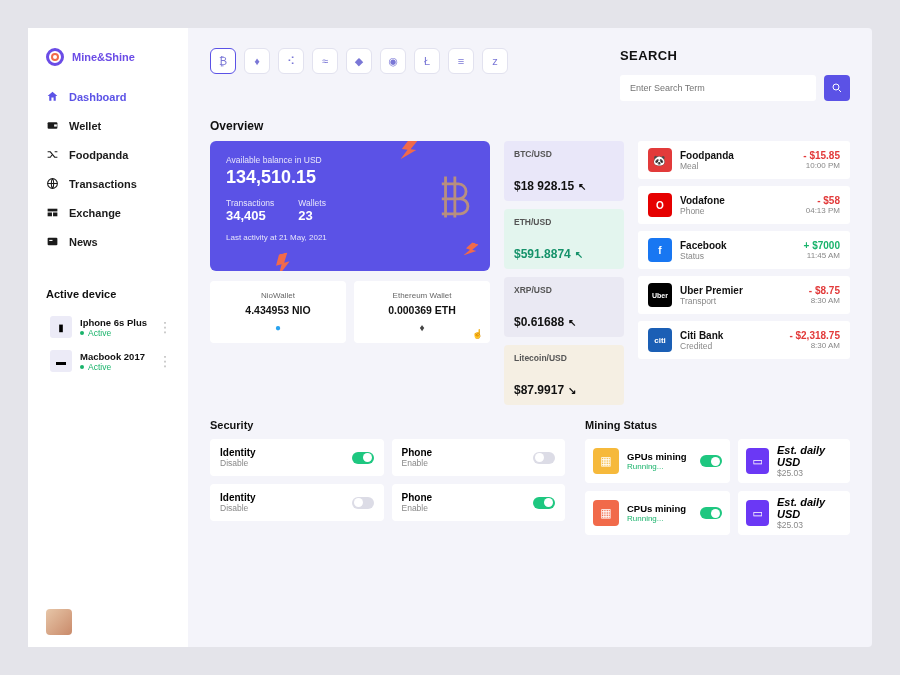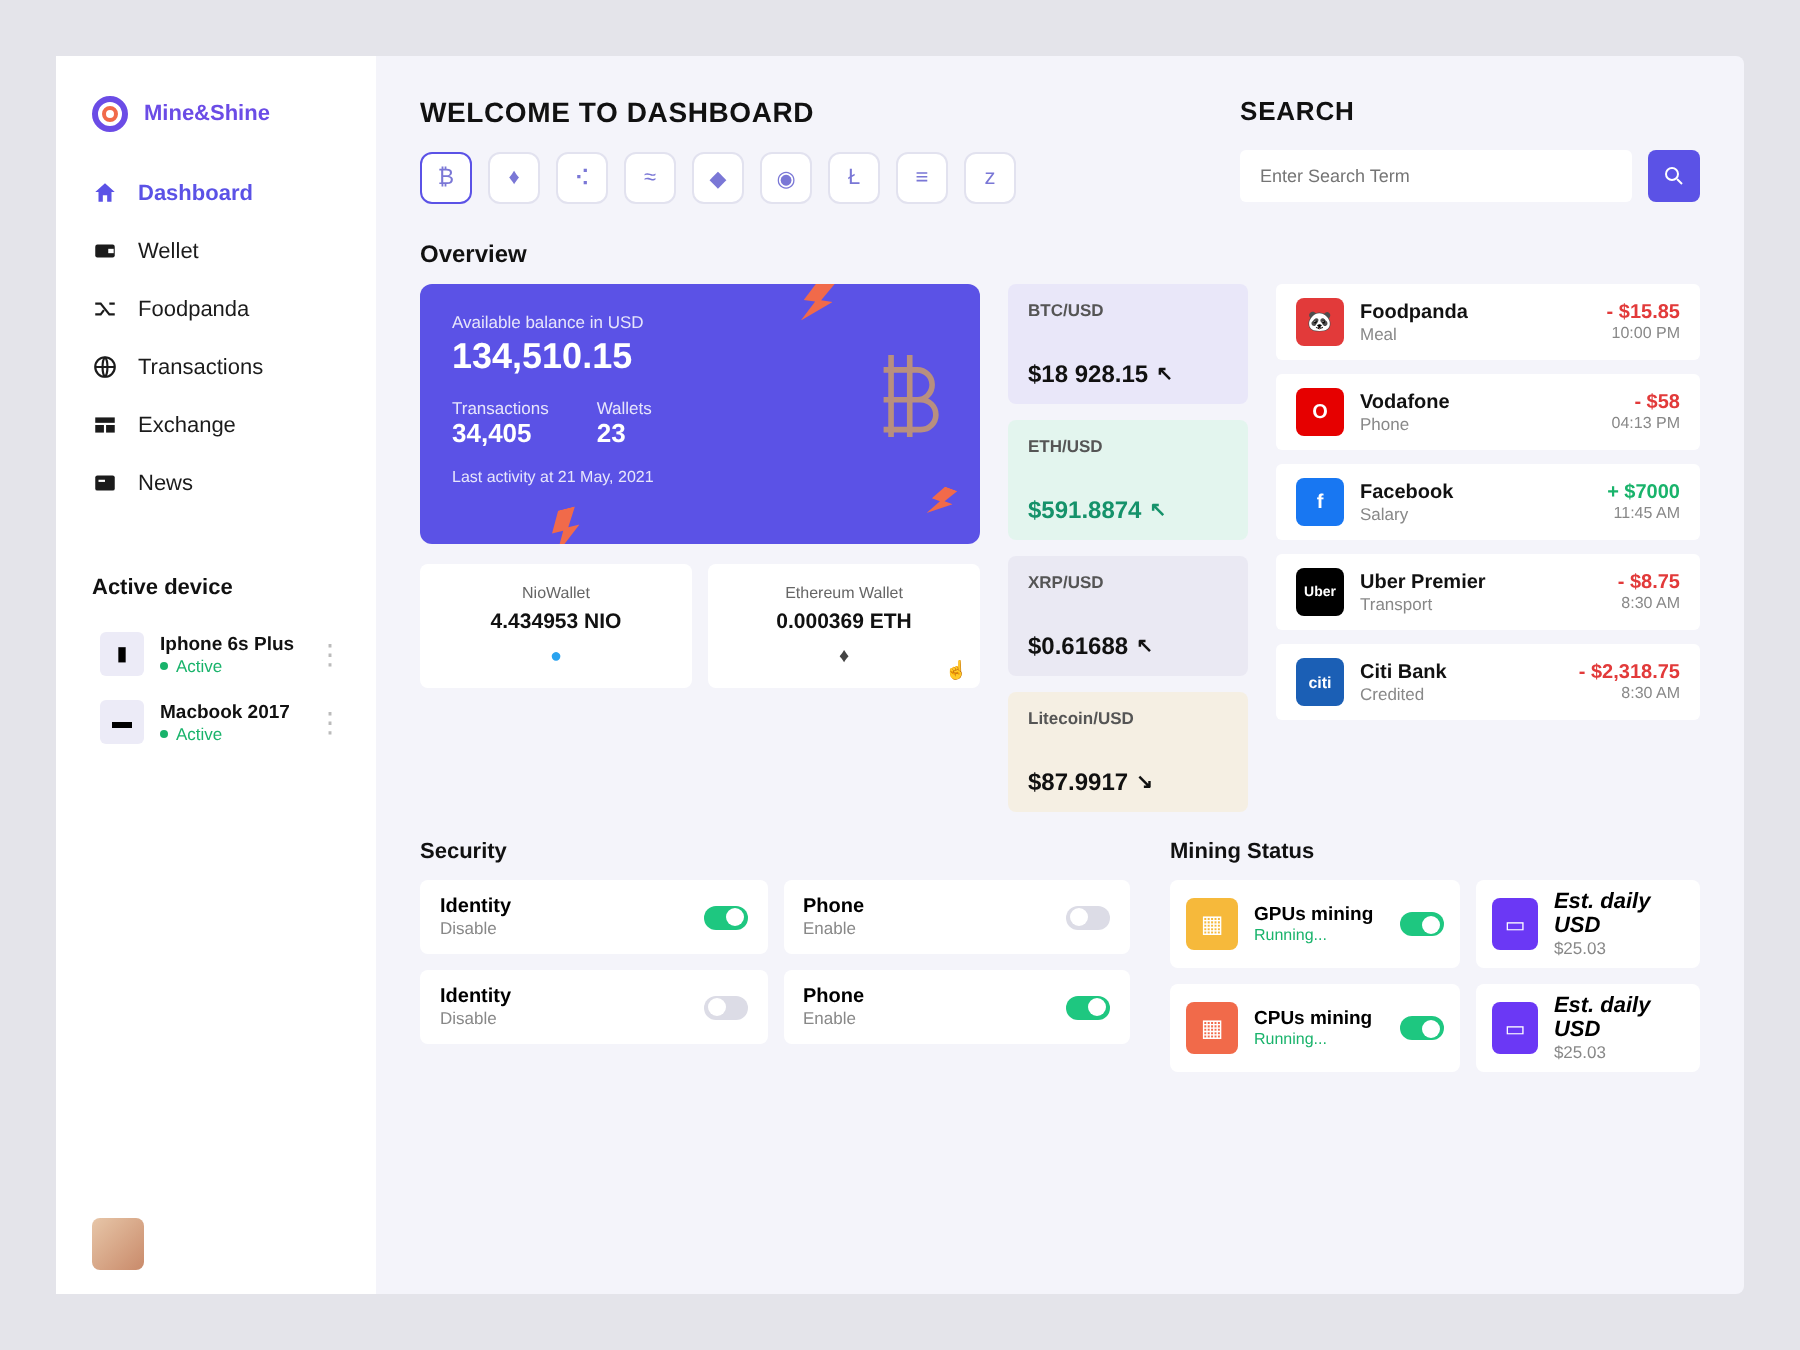--- a/index.html
+++ b/index.html
@@ -6,21 +6,21 @@
   body { background: #e4e4ea; width: 900px; height: 675px; overflow: hidden; padding: 28px; }
   .app { background: #f4f4fa; width: 844px; height: 619px; border-radius: 4px; display: flex; }
 
   
   .sidebar { width: 160px; background: #ffffff; display: flex; flex-direction: column; padding: 20px 12px 12px 18px; }
   .brand { display: flex; align-items: center; gap: 8px; margin-bottom: 24px; }
   .brand-logo { width: 18px; height: 18px; border-radius: 50%; border: 3px solid #6b4ce6; position: relative; }
   .brand-logo::after { content:""; position:absolute; inset:2px; border:2px solid #f16a4a; border-radius:50%; }
   .brand-name { font-size: 11px; font-weight: 600; color: #6b4ce6; }
   .nav { display: flex; flex-direction: column; gap: 16px; }
-  .nav-item { display: flex; align-items: center; gap: 10px; font-size: 11px; color: #1b1b1b; cursor: pointer; }
+  .nav-item { display: flex; align-items: center; gap: 10px; font-size: 11px; color: #1b1b1b; cursor: pointer; font-weight: bold; }
   .nav-item.active { color: #5b52e6; font-weight: 700; }
   .nav-ico { width: 13px; height: 13px; display:inline-flex; align-items:center; justify-content:center; }
   .nav-ico svg { width:13px; height:13px; }
 
   .section-label { font-size: 11px; font-weight: 600; margin-top: 40px; margin-bottom: 10px; color: #111; }
   .device { display:flex; align-items:center; gap:8px; padding:6px 4px; }
   .device-ico { width:22px; height:22px; background:#ecebf7; display:flex; align-items:center; justify-content:center; border-radius:3px; font-size:10px; }
   .device-meta { flex:1; }
   .device-name { font-size: 9.5px; font-weight: 600; color:#111; }
   .device-status { font-size: 8.5px; color:#19b36b; display:flex; align-items:center; gap:4px; }
@@ -202,21 +202,20 @@
       <span class="dots">⋮</span>
     </div>
 
     <div class="avatar"></div>
   </aside>
 
   <main class="main">
 
     <div class="toprow">
       <div class="welcome-block">
-        <div class="h-welcome">WELCOME TO DASHBOARD</div>
         <div class="chiprow">
           <div class="chip sel">₿</div>
           <div class="chip">♦</div>
           <div class="chip">⠪</div>
           <div class="chip">≈</div>
           <div class="chip">◆</div>
           <div class="chip">◉</div>
           <div class="chip">Ł</div>
           <div class="chip">≡</div>
           <div class="chip">z</div>
@@ -327,21 +326,21 @@
             </div>
             <div class="tx-right">
               <div class="tx-amt neg">- $58</div>
               <div class="tx-time">04:13 PM</div>
             </div>
           </div>
         <div class="tx">
             <span class="tx-ico" style="background:#1877f2">f</span>
             <div class="tx-meta">
               <div class="tx-name">Facebook</div>
-              <div class="tx-cat">Salary</div>
+              <div class="tx-cat">Status</div>
             </div>
             <div class="tx-right">
               <div class="tx-amt pos">+ $7000</div>
               <div class="tx-time">11:45 AM</div>
             </div>
           </div>
         <div class="tx">
             <span class="tx-ico" style="background:#000;font-size:7px">Uber</span>
             <div class="tx-meta">
               <div class="tx-name">Uber Premier</div>

